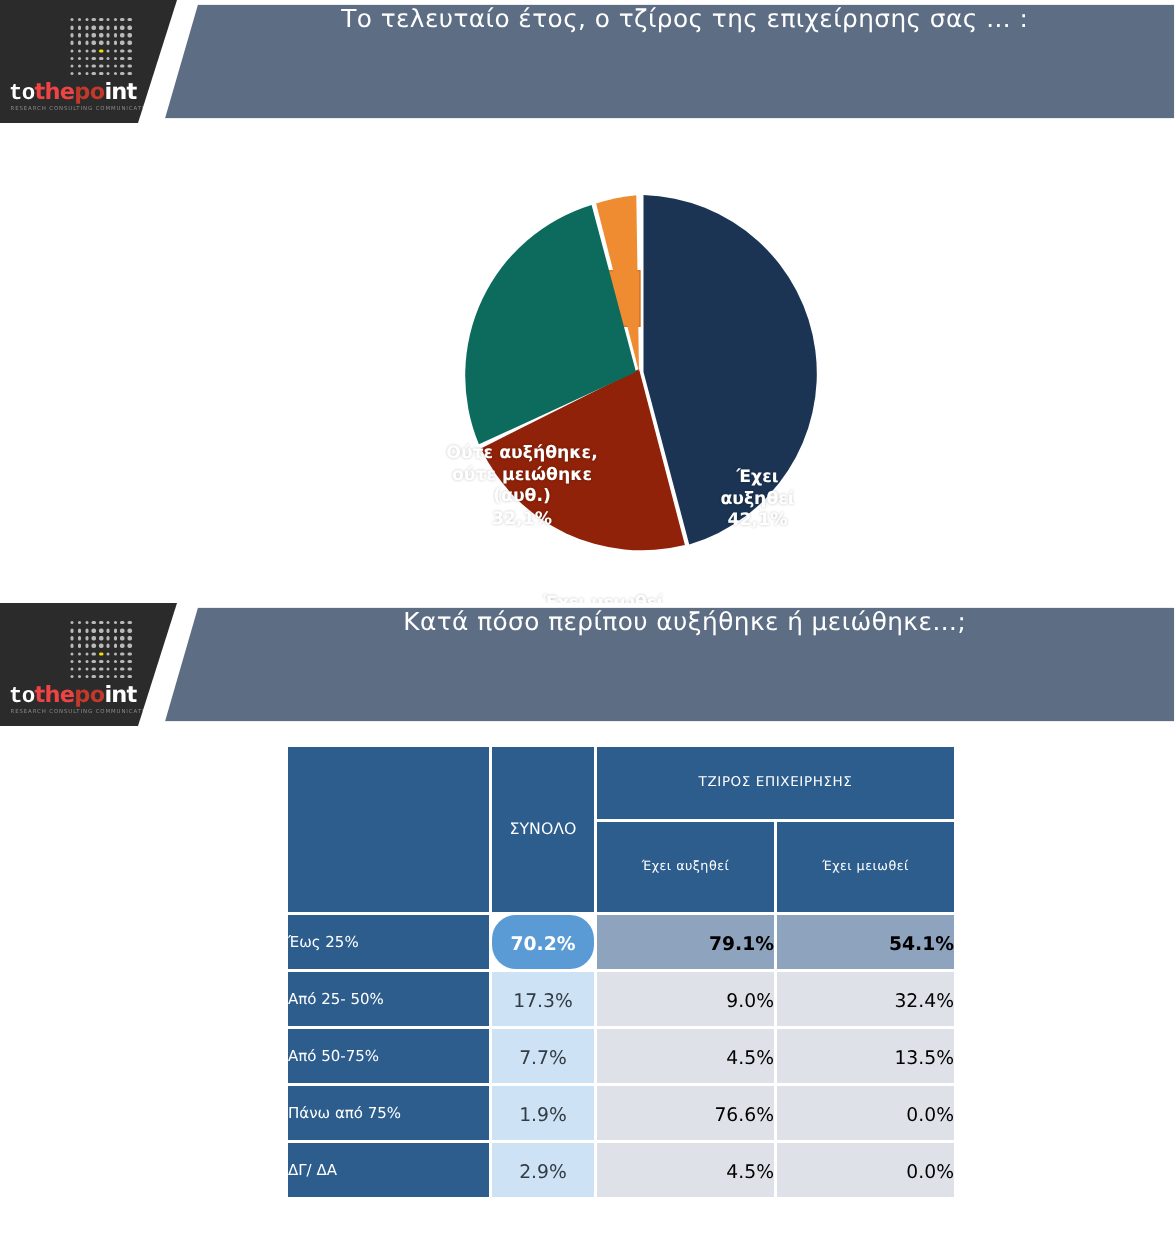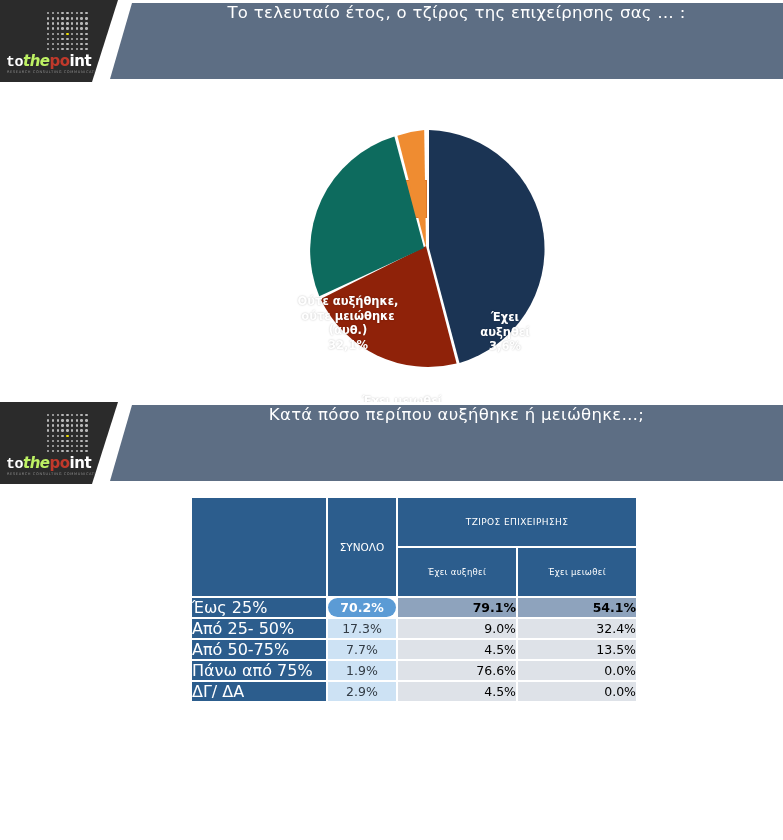--- a/index.html
+++ b/index.html
@@ -58,21 +58,21 @@
     position: absolute;
     left: 6px;
     top: 52px;
     font-family: "DejaVu Sans", "Liberation Sans", sans-serif;
     font-size: 15px;
     font-weight: 700;
     letter-spacing: -0.5px;
     white-space: nowrap;
   }
   .logo-word .w1 { color: #ffffff; font-family: Liberation Mono, monospace; }
-  .logo-word .w2 { color: #bef264; font-style: italic; }
+  .logo-word .w2 { color: #ef4444; }
   .logo-word .w3 { color: #c0392b; }
   .logo-word .w4 { color: #ffffff; }
   .logo-tag {
     position: absolute;
     left: 7px;
     top: 70px;
     font-size: 3.6px;
     letter-spacing: 0.6px;
     color: #8a8a8a;
     white-space: nowrap;
@@ -180,31 +180,31 @@
     text-align: center;
     height: 48px;
     letter-spacing: .4px;
   }
   .hdr-sub {
     background: #2c5d8d;
     color: #ffffff;
     font-size: 8.5px;
     font-weight: 700;
     text-align: center;
-    height: 48px;
+    height: 60px;
     letter-spacing: .3px;
   }
   .rowlabel {
     background: #2c5d8d;
     color: #ffffff;
-    font-size: 16px;
+    font-size: 10px;
     font-weight: 700;
     text-align: left;
     padding-left: 12px;
-    height: 19px;
+    height: 36px;
   }
   .c-synolo {
     background: #cde2f4;
     color: #333c45;
     font-size: 12.5px;
     text-align: center;
   }
   .c-synolo.top {
     background: #5b9bd5;
     color: #ffffff;
@@ -328,21 +328,21 @@
       <path fill="#8f2209" d="M 160.6 239.4 A 119 119 0 0 1 24.6 175.0 L 130 122 Z"></path>
 
       <path fill="#0d6b5e" d="M 23.3 172.2 A 119 119 0 0 1 98.4 12.6 L 128 124 Z"></path>
 
       <path fill="#ef8c31" d="M 101.4 11.7 A 119 119 0 0 1 128.2 6.1 L 130 124 Z"></path>
     </svg>
   </div>
 
   <div class="slice-label lbl-increase">Έχει
 αυξηθεί
-3,6%</div>
+42,1%</div>
   <div class="slice-label lbl-same">Ούτε αυξήθηκε,
 ούτε μειώθηκε
 (αυθ.)
 32,1%</div>
   <div class="slice-label lbl-decrease">Έχει μειωθεί
 23,3%</div>
 </div>
 
 <div class="banner">
   <div class="banner-logo">

